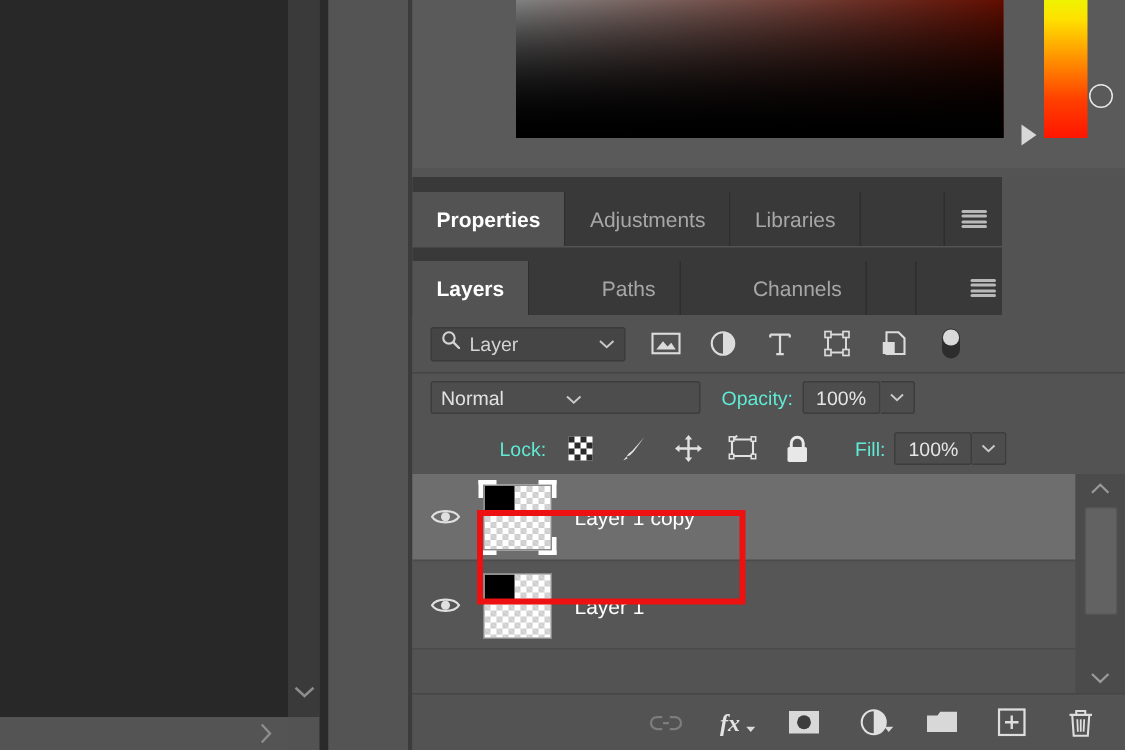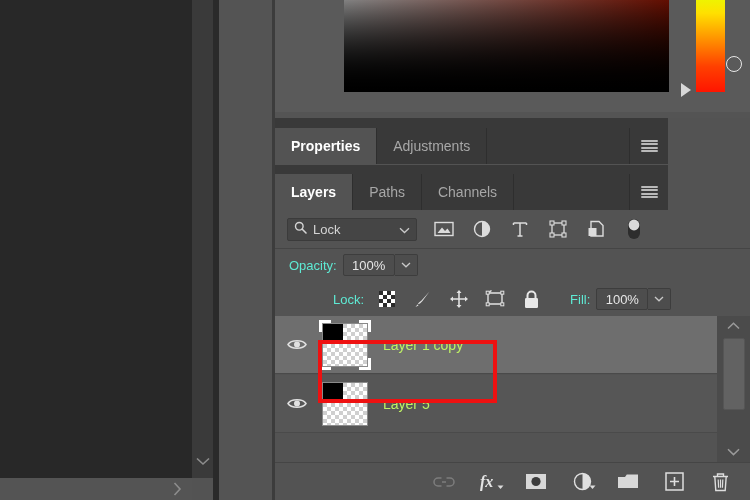--- a/index.html
+++ b/index.html
@@ -38,21 +38,21 @@
   .picker-ring{position:absolute;left:382px;top:76px;width:14px;height:14px;border:1.5px solid #e8e8e8;border-radius:50%;}
   .hue{position:absolute;left:421px;top:-24px;width:29px;height:116px;
      background:linear-gradient(to bottom,#aaff00 0%, #e5ff00 14%, #ffe000 32%, #ff9000 55%, #ff4000 78%, #ff1500 100%);}
   .hue-marker{position:absolute;left:406px;top:83px;width:0;height:0;
      border-top:7px solid transparent;border-bottom:7px solid transparent;border-left:10px solid #d8d8d8;}
   .picker-baseline{position:absolute;left:0;top:112px;width:475px;height:6px;background:#545454;border-bottom:1px solid #3f3f3f;}
 
   
   .tabbar{position:absolute;left:0;width:393px;background:#393939;display:flex;align-items:flex-end;}
   .tabbar.t1{top:118px;height:46px;}
-  .tabbar.t2{top:165px;height:45px;}
+  .tabbar.t2{top:165px;height:45px;gap:32px;}
   .tab{height:36px;padding:0 16px;display:flex;align-items:center;justify-content:center;
        font-size:14px;color:#a7a7a7;background:#393939;
        border-right:1px solid #2e2e2e;white-space:nowrap;}
   .tab.active{background:#535353;color:#ffffff;font-weight:bold;}
   .tabfill{flex:1;height:36px;background:#393939;border-right:1px solid #2e2e2e;}
   .tabmenu{width:38px;height:36px;display:flex;align-items:center;justify-content:center;background:#393939;}
   .hamb{width:17px;height:12px;display:flex;flex-direction:column;justify-content:space-between;}
   .hamb i{display:block;height:2px;background:#b9b9b9;border-radius:1px;}
 
   
@@ -90,21 +90,21 @@
   .thumbwrap{position:relative;width:52px;height:48px;display:flex;align-items:center;justify-content:center;}
   .thumb{position:relative;width:46px;height:44px;border:1px solid #8a8a8a;box-sizing:border-box;overflow:hidden;
       background-color:#ffffff;
       background-image:
         linear-gradient(45deg,#cfcfcf 25%,transparent 25%,transparent 75%,#cfcfcf 75%),
         linear-gradient(45deg,#cfcfcf 25%,transparent 25%,transparent 75%,#cfcfcf 75%);
       background-size:8px 8px;background-position:0 0,4px 4px;}
   .thumb .blk{position:absolute;left:0;top:0;width:45%;height:45%;background:#000;}
   .selbrackets{position:absolute;left:0;top:-1px;width:52px;height:50px;pointer-events:none;}
   .selbrackets i{position:absolute;background:#ffffff;}
-  .layername{font-size:14px;color:#bef264;margin-left:12px;}
+  .layername{font-size:14px;color:#ffffff;margin-left:12px;}
 
   
   .lscroll{position:absolute;left:442px;top:0;width:33px;height:146px;background:#4b4b4b;}
   .lscroll .up,.lscroll .dn{position:absolute;left:0;width:33px;height:20px;display:flex;align-items:center;justify-content:center;}
   .lscroll .up{top:0;} .lscroll .dn{bottom:0;}
   .lthumb{position:absolute;left:6px;top:22px;width:20px;height:70px;background:#626262;border:1px solid #555;border-radius:2px;}
 
   
   .bottombar{position:absolute;left:0;top:462px;width:475px;height:38px;background:#535353;
       border-top:1px solid #454545;display:flex;align-items:center;justify-content:flex-end;
@@ -151,20 +151,21 @@
         <div class="picker-ring"></div>
       </div>
       <div class="hue"></div>
       <div class="hue-marker"></div>
       <div class="picker-baseline"></div>
     </div>
 
     <div class="tabbar t1">
       <div class="tab active">Properties</div>
       <div class="tab">Adjustments</div>
+      <div class="tab">Libraries</div>
       <div class="tabfill"></div>
       <div class="tabmenu">
         <span class="hamb">
             <i></i>
             <i></i>
             <i></i>
             <i></i>
           </span>
       </div>
     </div>
@@ -187,21 +188,21 @@
     <div class="lpbody">
 
       <div class="row-filter">
         <div class="kindbox">
           <span>
             <svg width="13" height="13" viewBox="0 0 13 13">
                 <circle cx="5.3" cy="5.3" r="3.8" fill="none" stroke="#d4d4d4" stroke-width="1.4"></circle>
                 <path d="M8.3 8.3 L12 12" stroke="#d4d4d4" stroke-width="1.6" stroke-linecap="round"></path>
               </svg>
           </span>
-          <span class="kindlabel">Lock</span>
+          <span class="kindlabel">Layer</span>
           <span>
             <svg width="11" height="7" viewBox="0 0 11 7">
                 <path d="M1 1.3 L5.5 5.5 L10 1.3" fill="none" stroke="#c9c9c9" stroke-width="1.3"></path>
               </svg>
           </span>
         </div>
 
         <div class="ficons">
           <div class="ficon">
             <svg width="20" height="16" viewBox="0 0 20 16">
@@ -238,20 +239,28 @@
           <div class="ficon">
             <svg width="14" height="22" viewBox="0 0 14 22">
                 <rect x="1" y="1" width="12" height="20" rx="6" fill="#2d2d2d"></rect>
                 <circle cx="7" cy="7" r="5.4" fill="#d9d9d9"></circle>
               </svg>
           </div>
         </div>
       </div>
 
       <div class="row-blend">
+        <div class="blendsel">
+          <span>Normal</span>
+          <span>
+            <svg width="11" height="7" viewBox="0 0 11 7">
+                <path d="M1 1.3 L5.5 5.5 L10 1.3" fill="none" stroke="#c9c9c9" stroke-width="1.3"></path>
+              </svg>
+          </span>
+        </div>
         <span class="lbl">Opacity:</span>
         <div class="numbox">
           <span>100%</span>
         </div>
         <div class="numchev">
           <svg width="10" height="6" viewBox="0 0 10 6">
               <path d="M1 1 L5 4.8 L9 1" fill="none" stroke="#c9c9c9" stroke-width="1.3"></path>
             </svg>
         </div>
       </div>
@@ -342,21 +351,21 @@
             <svg width="20" height="13" viewBox="0 0 20 13">
                 <path d="M1 6.5 C4 1.5 16 1.5 19 6.5 C16 11.5 4 11.5 1 6.5 Z" fill="none" stroke="#e0e0e0" stroke-width="1.5"></path>
                 <circle cx="10" cy="6.5" r="3" fill="#e0e0e0"></circle>
               </svg>
           </div>
           <div class="thumbwrap">
             <div class="thumb">
               <span class="blk"></span>
             </div>
           </div>
-          <span class="layername">Layer 5</span>
+          <span class="layername">Layer 1</span>
         </div>
 
         <div class="lscroll">
           <div class="up">
             <svg width="13" height="8" viewBox="0 0 13 8">
                 <path d="M1 6.5 L6.5 1.2 L12 6.5" fill="none" stroke="#9a9a9a" stroke-width="1.5"></path>
               </svg>
           </div>
           <div class="lthumb"></div>
           <div class="dn">

